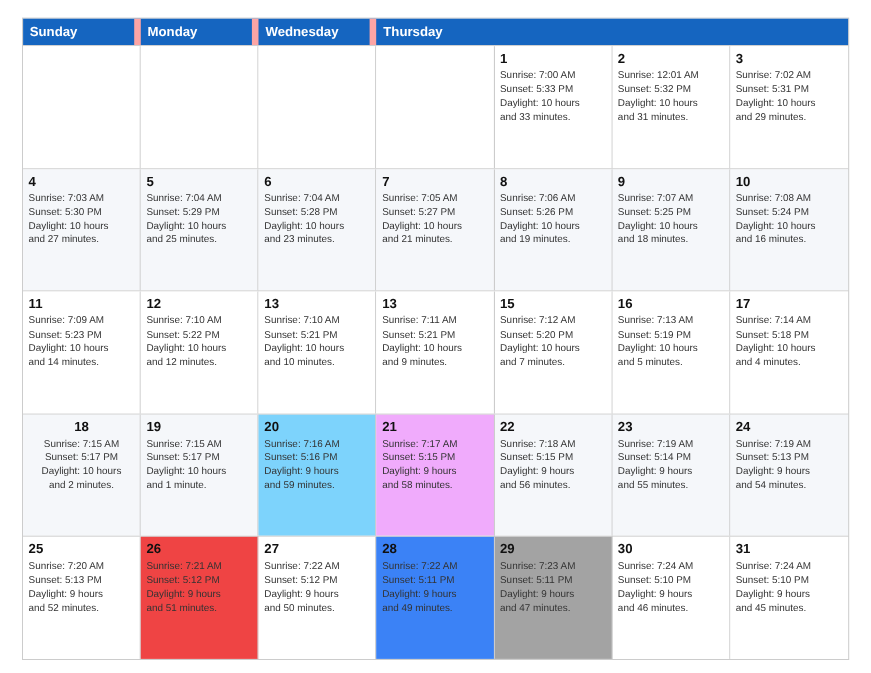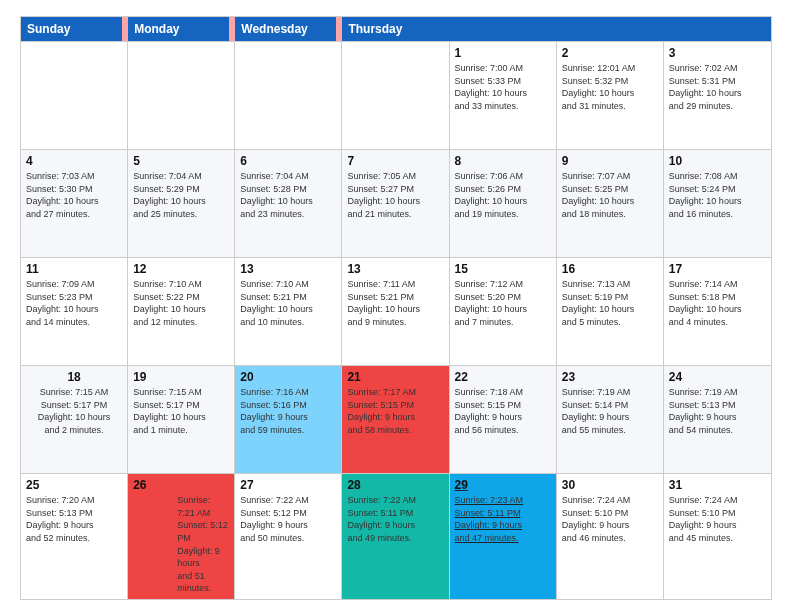--- a/index.html
+++ b/index.html
@@ -258,21 +258,21 @@
 Daylight: 10 hours
 and 1 minute.</div>
           </div>
           <div class="cal-cell" style="background: #7dd3fc;">
             <div class="day-number">20</div>
             <div class="cell-info" style="white-space: pre-line;">Sunrise: 7:16 AM
 Sunset: 5:16 PM
 Daylight: 9 hours
 and 59 minutes.</div>
           </div>
-          <div class="cal-cell" style="background: #ef4444;">
+          <div class="cal-cell" style="background: #f0abfc;">
             <div class="day-number">21</div>
             <div class="cell-info" style="white-space: pre-line;">Sunrise: 7:17 AM
 Sunset: 5:15 PM
 Daylight: 9 hours
 and 58 minutes.</div>
           </div>
           <div class="cal-cell" style="background: rgb(245, 247, 250);">
             <div class="day-number">22</div>
             <div class="cell-info" style="white-space: pre-line;">Sunrise: 7:18 AM
 Sunset: 5:15 PM
@@ -297,40 +297,40 @@
         <div class="cal-week week-5" style="flex: 1 1 0%; border-top: 1px solid rgb(204, 204, 204);">
           <div class="cal-cell" style="background: rgb(255, 255, 255);">
             <div class="day-number">25</div>
             <div class="cell-info" style="white-space: pre-line;">Sunrise: 7:20 AM
 Sunset: 5:13 PM
 Daylight: 9 hours
 and 52 minutes.</div>
           </div>
           <div class="cal-cell" style="background: #ef4444;">
             <div class="day-number">26</div>
-            <div class="cell-info" style="white-space: pre-line; margin-left: 44px;">Sunrise: 7:21 AM
+            <div class="cell-info" style="white-space: pre-line;">Sunrise: 7:21 AM
 Sunset: 5:12 PM
 Daylight: 9 hours
 and 51 minutes.</div>
           </div>
           <div class="cal-cell" style="background: rgb(255, 255, 255);">
             <div class="day-number">27</div>
             <div class="cell-info" style="white-space: pre-line;">Sunrise: 7:22 AM
 Sunset: 5:12 PM
 Daylight: 9 hours
 and 50 minutes.</div>
           </div>
-          <div class="cal-cell" style="background: #14b8a6;">
+          <div class="cal-cell" style="background: #3b82f6;">
             <div class="day-number">28</div>
             <div class="cell-info" style="white-space: pre-line;">Sunrise: 7:22 AM
 Sunset: 5:11 PM
 Daylight: 9 hours
 and 49 minutes.</div>
           </div>
-          <div class="cal-cell" style="background: #0ea5e9; text-decoration: underline;">
+          <div class="cal-cell" style="background: #a3a3a3;">
             <div class="day-number">29</div>
             <div class="cell-info" style="white-space: pre-line;">Sunrise: 7:23 AM
 Sunset: 5:11 PM
 Daylight: 9 hours
 and 47 minutes.</div>
           </div>
           <div class="cal-cell" style="background: rgb(255, 255, 255);">
             <div class="day-number">30</div>
             <div class="cell-info" style="white-space: pre-line;">Sunrise: 7:24 AM
 Sunset: 5:10 PM

